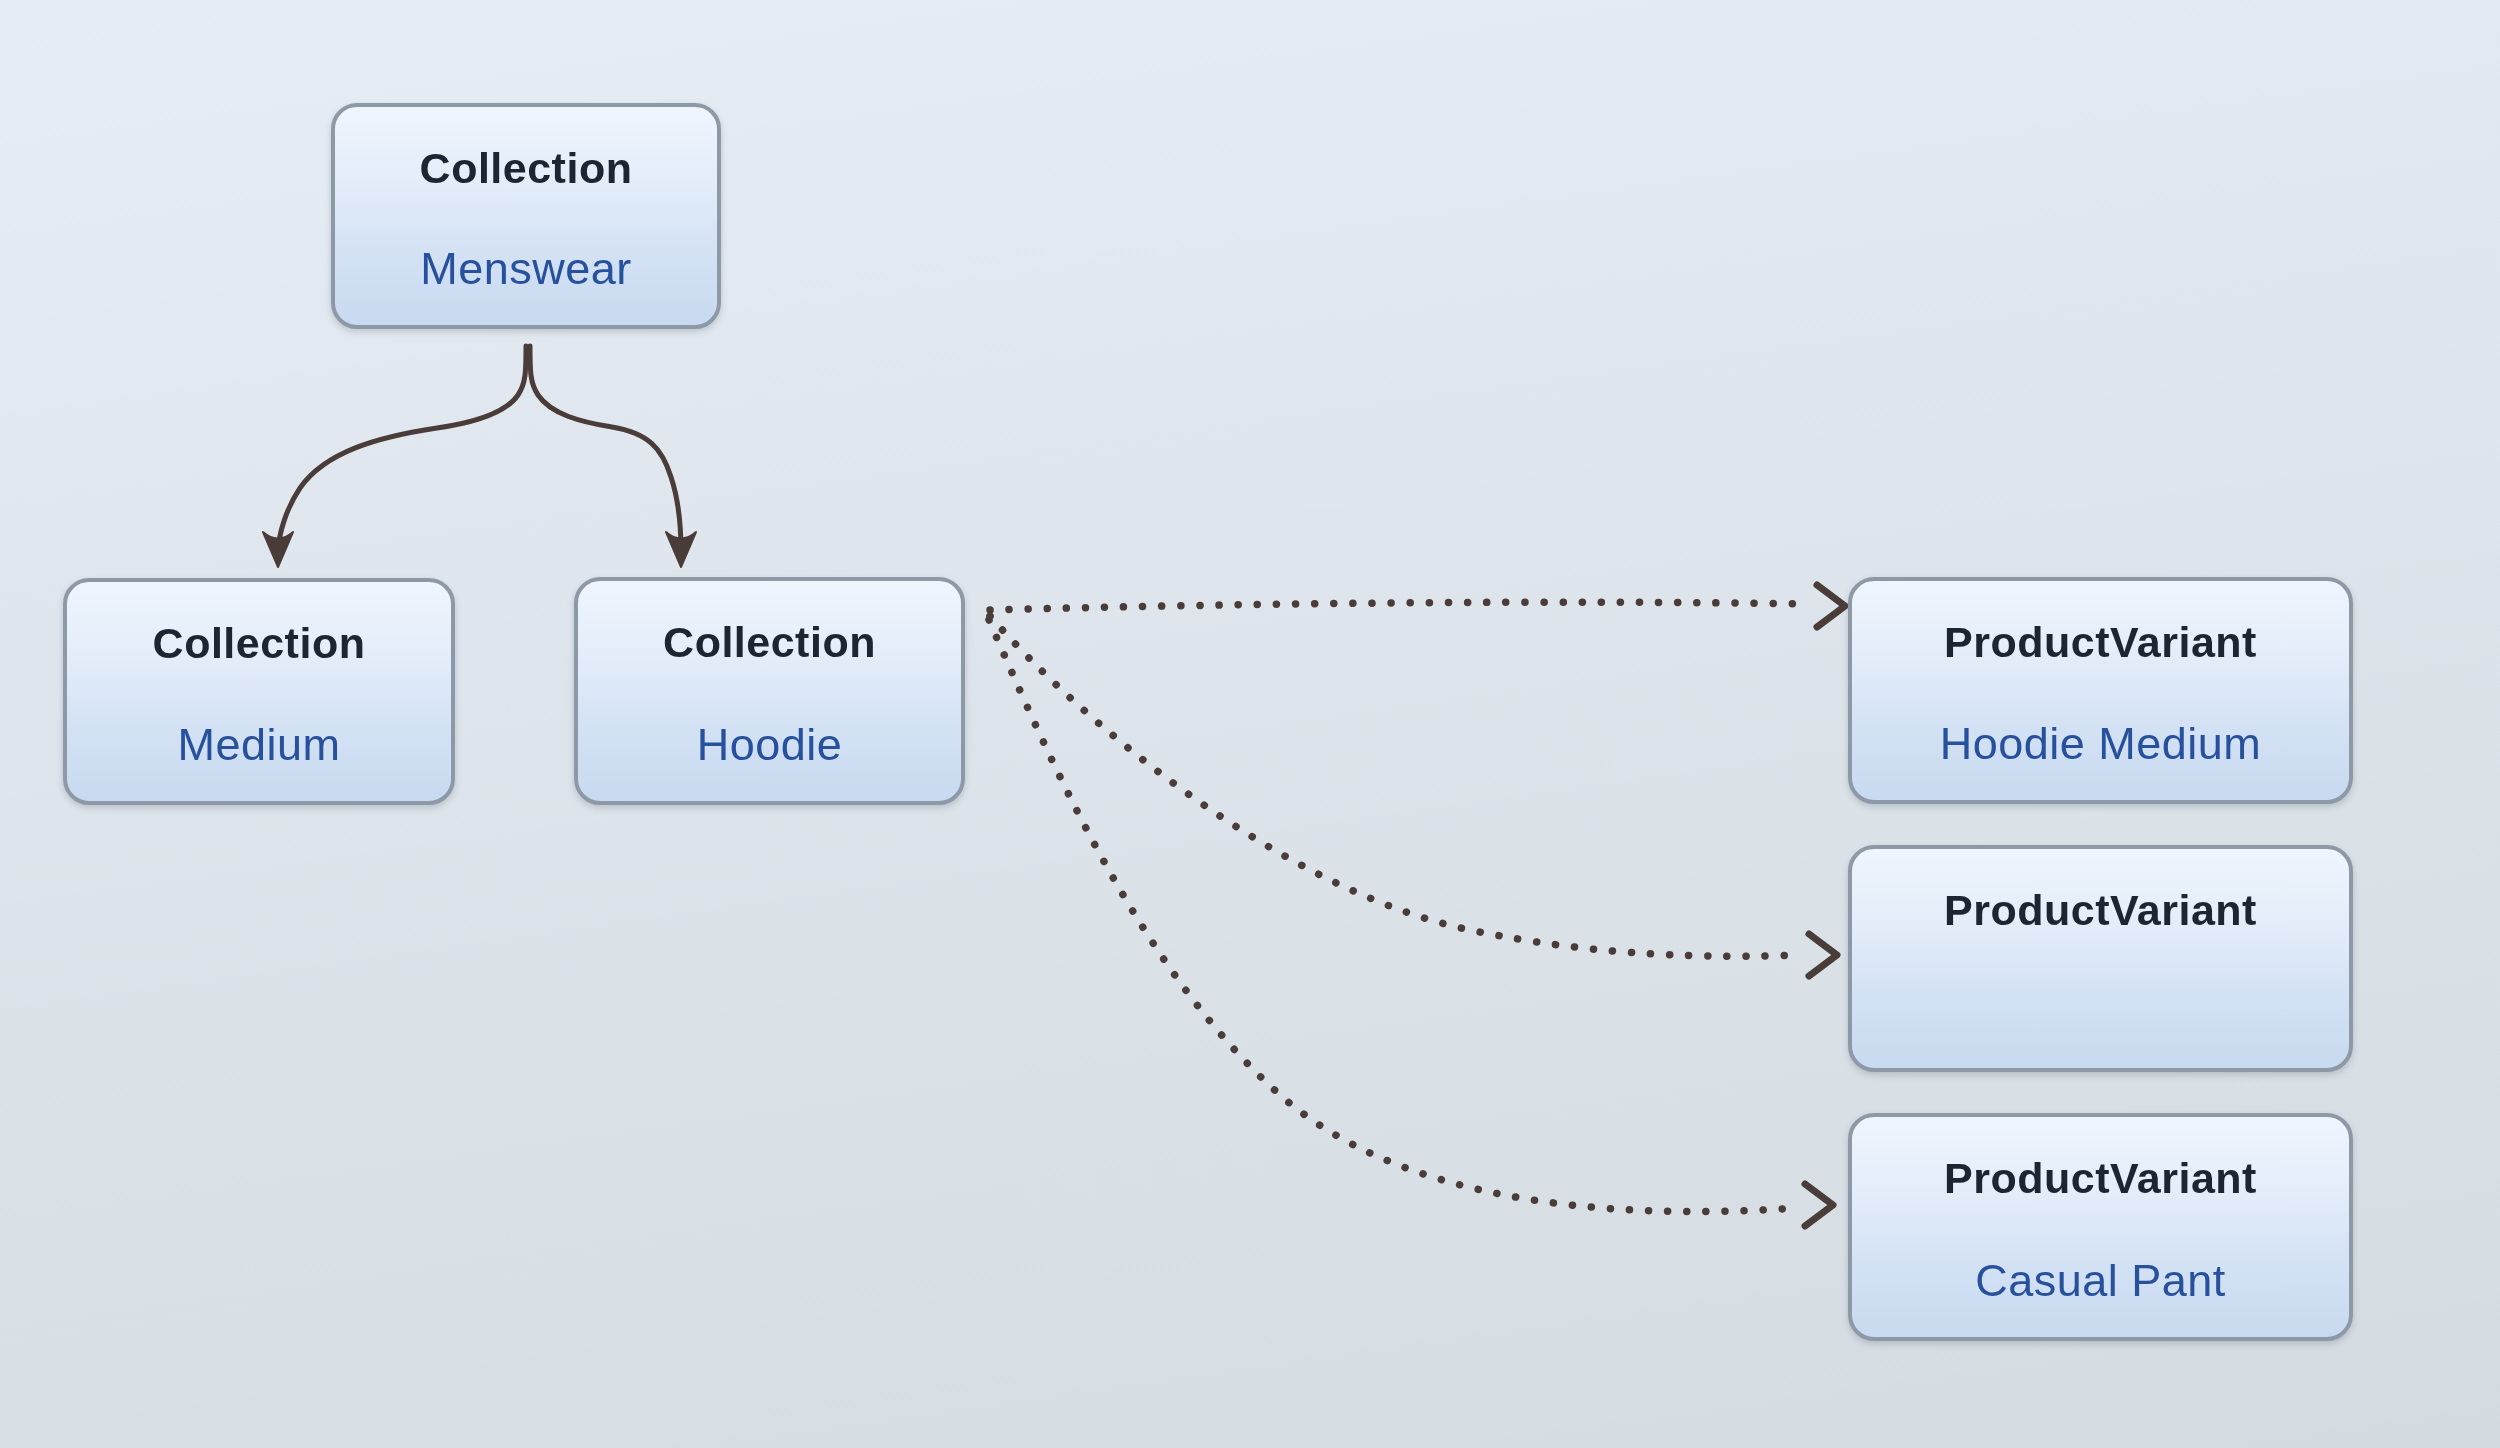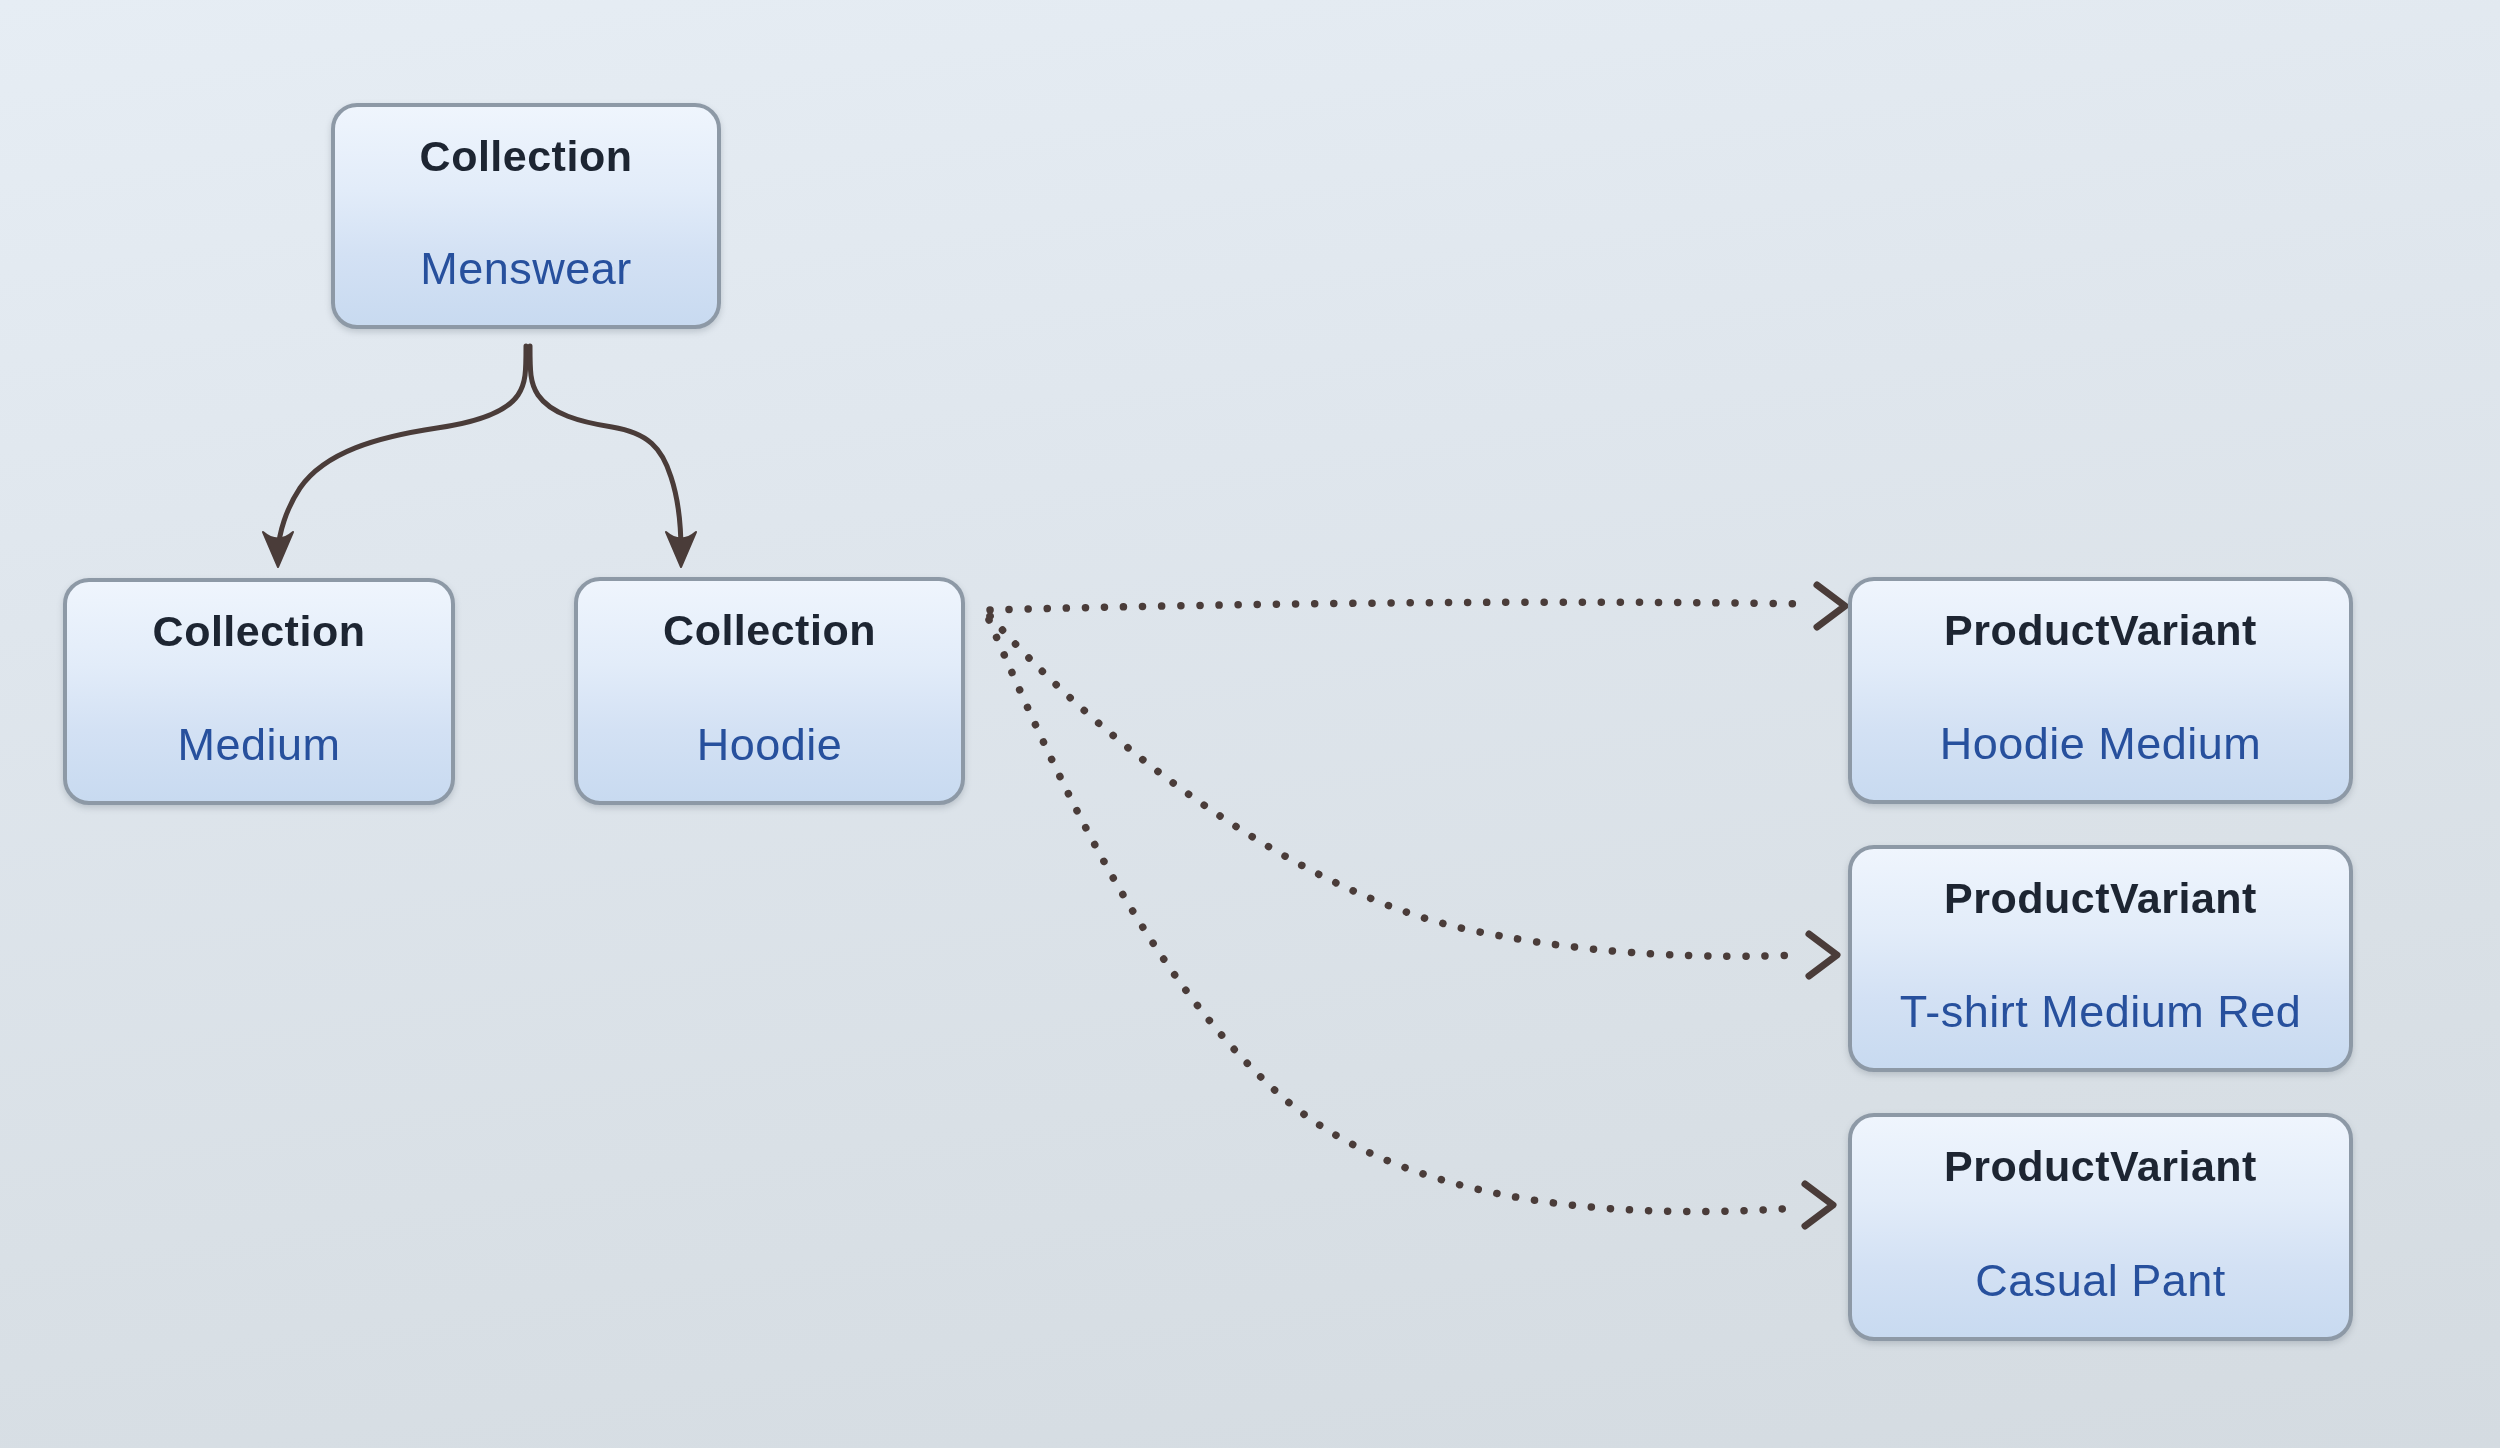--- a/index.html
+++ b/index.html
@@ -26,21 +26,21 @@
   .edge-head-chevron { fill: none; stroke: #4a3c39; stroke-width: 7; stroke-linecap: round; stroke-linejoin: round; }
   .node {
     position: absolute;
     box-sizing: border-box;
     border: 4px solid #8d99a6;
     border-radius: 26px;
     background: linear-gradient(180deg, #eff5fd 0%, #e2ecf9 38%, #d3e1f4 68%, #c8daf0 100%);
     box-shadow: 0 3px 6px rgba(96, 108, 120, 0.28);
     display: flex; flex-direction: column;
     justify-content: space-between; align-items: center;
-    padding: 28px 12px 34px 12px;
+    padding: 40px 12px 34px 12px;
     text-align: center;
   }
   .node-type {
     font-size: 43px; font-weight: 700; line-height: 1;
     color: #1d2532; letter-spacing: 0.5px;
   }
   .node-instance {
     font-size: 45px; font-weight: 400; line-height: 1;
     color: #27509d; letter-spacing: 0.5px;
   }
@@ -87,21 +87,20 @@
     <div class="node-instance">Hoodie</div>
   </div>
 
   <div class="node n-hoodie">
     <div class="node-type">ProductVariant</div>
     <div class="node-instance">Hoodie Medium</div>
   </div>
 
   <div class="node n-tshirt">
     <div class="node-type">ProductVariant</div>
-    <div class="node-instance">T-shirt Medium Red</div>
   </div>
 
   <div class="node n-jogger">
     <div class="node-type">ProductVariant</div>
     <div class="node-instance">Casual Pant</div>
   </div>
 
 </div>
 
 </body></html>

